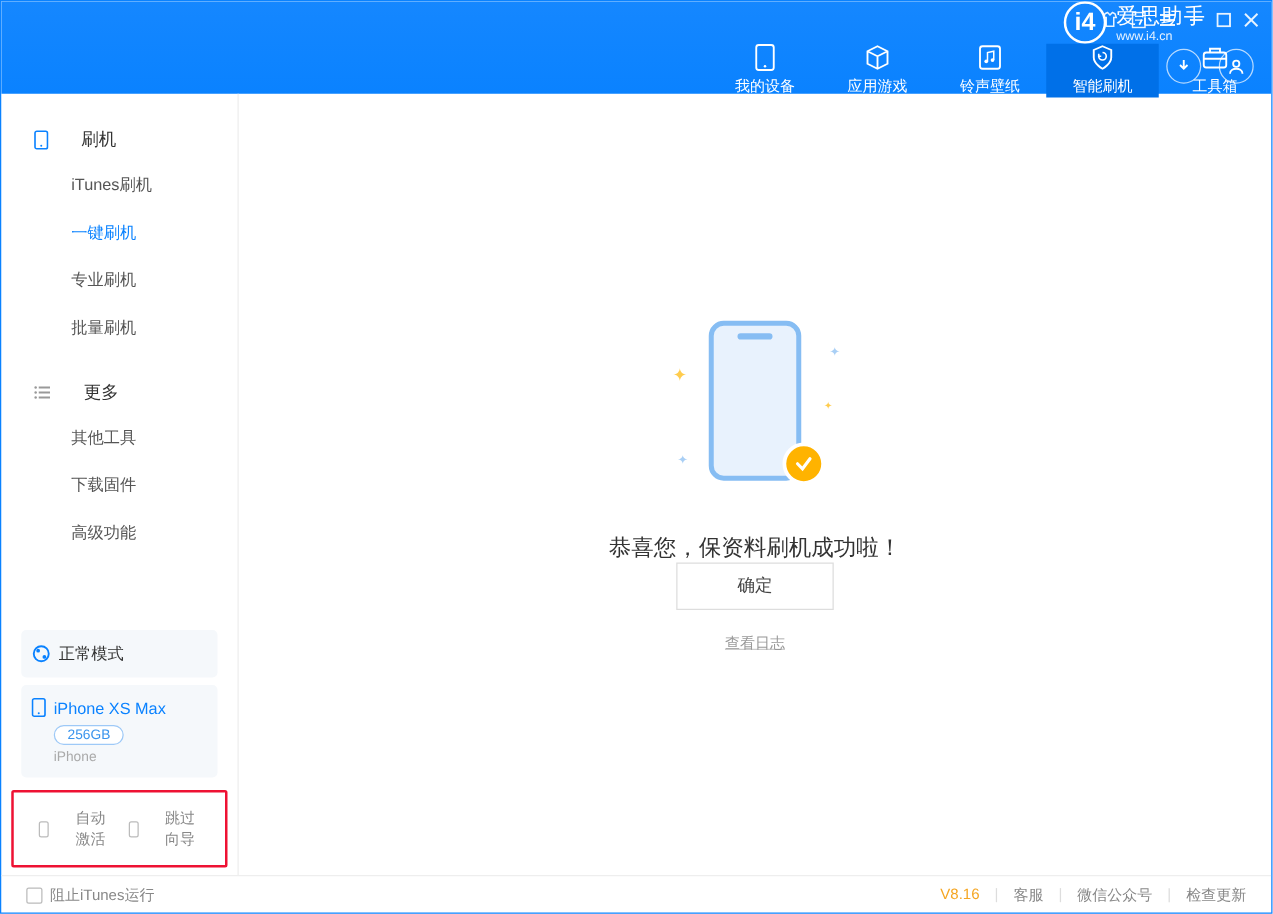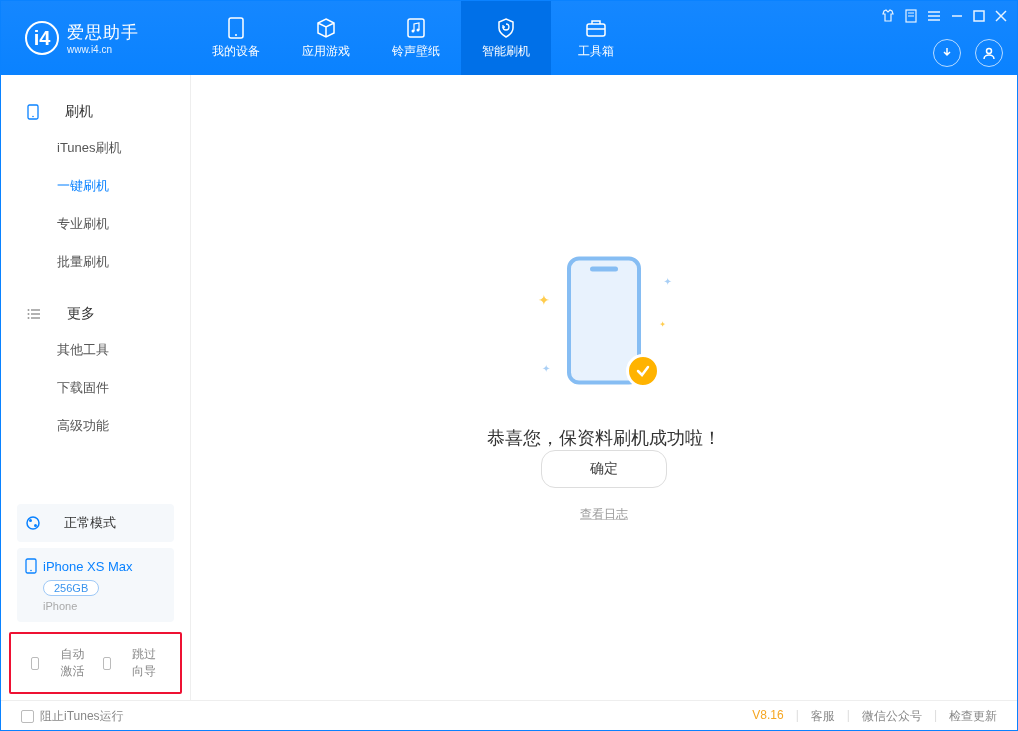--- a/index.html
+++ b/index.html
@@ -1,58 +1,58 @@
 <!DOCTYPE html>
 <html><head>
 <meta charset="utf-8">
 <style>
 * { margin: 0; padding: 0; box-sizing: border-box; font-family: "Microsoft YaHei", Arial, sans-serif; }
 body { background: #fff; width: 1018px; height: 731px; position: relative; border: 1px solid #0a82ff; }
-.header { height: 74px; background: linear-gradient(to bottom, #1587ff, #0a82ff); display: flex; align-items: center; color: #fff; }
+.header { height: 74px; background: linear-gradient(to bottom, #1587ff, #0a82ff); display: flex; align-items: flex-end; color: #fff; flex-direction: column; }
 .logo-area { width: 190px; display: flex; align-items: center; padding-left: 24px; }
 .logo-circle { width: 34px; height: 34px; border: 2.5px solid #fff; border-radius: 50%; display: flex; align-items: center; justify-content: center; font-weight: bold; font-size: 20px; color: #fff; margin-right: 8px; }
 .logo-text { display: flex; flex-direction: column; }
 .logo-title { font-size: 17px; font-weight: 400; letter-spacing: 1px; }
 .logo-sub { font-size: 10px; opacity: 0.9; }
 .nav-tabs { display: flex; height: 100%; }
 .nav-tab { width: 90px; display: flex; flex-direction: column; align-items: center; justify-content: center; color: #fff; font-size: 12px; cursor: pointer; height: 100%; gap: 4px; }
 .nav-tab.active { background: #0070e8; }
 .nav-icon { width: 22px; height: 22px; display: flex; align-items: center; justify-content: center; }
 .header-right { position: absolute; right: 10px; top: 8px; display: flex; gap: 10px; color: #fff; align-items: center; }
 .header-right-lower { position: absolute; right: 14px; top: 38px; display: flex; gap: 14px; align-items: center; }
 .win-btn { cursor: pointer; opacity: 0.9; }
 .circ-btn { width: 28px; height: 28px; border: 1.5px solid rgba(255,255,255,0.7); border-radius: 50%; display: flex; align-items: center; justify-content: center; cursor: pointer; }
 
 .body-area { display: flex; height: 625px; }
 .sidebar { width: 190px; border-right: 1px solid #eee; padding-top: 20px; display: flex; flex-direction: column; }
 .side-group-header { display: flex; align-items: center; padding: 8px 26px; font-size: 14px; color: #333; gap: 26px; font-weight: 500; }
 .side-item { padding: 10px 20px 10px 56px; font-size: 13px; color: #555; cursor: pointer; }
 .side-item.active { color: #0a82ff; }
 .side-spacer { flex: 1; }
-.side-status { margin: 6px 16px; padding: 10px 8px; background: #f5f8fb; border-radius: 4px; font-size: 13px; color: #333; display: flex; align-items: center; gap: 23px; }
+.side-status { margin: 6px 16px; padding: 10px 8px; background: #f5f8fb; border-radius: 4px; font-size: 13px; color: #333; display: flex; align-items: center; gap: 6px; }
 .side-device { margin: 0 16px 10px; padding: 10px 8px; background: #f5f8fb; border-radius: 4px; font-size: 13px; }
 .side-device .dname { color: #0a82ff; font-weight: 500; display: flex; align-items: center; gap: 6px; }
 .side-device .pill { display: inline-block; border: 1px solid #9ec9f7; color: #3a94ed; border-radius: 10px; padding: 1px 10px; font-size: 11px; margin-top: 6px; margin-left: 18px; background:#fff;}
 .side-device .dtype { color: #aaa; font-size: 11px; margin-top: 4px; margin-left: 18px; }
 .checkbox-row { display: flex; gap: 14px; padding: 12px 20px; border: 2px solid #e13; border-radius: 2px; margin: 0 8px 6px; }
 .checkbox-item { display: flex; align-items: center; gap: 21px; font-size: 12px; color: #888; cursor: pointer; }
 .chk { width: 13px; height: 13px; border: 1px solid #bbb; border-radius: 2px; }
 
 .main { flex: 1; display: flex; flex-direction: column; align-items: center; justify-content: center; }
 .success-illus { position: relative; width: 180px; height: 150px; margin-bottom: 24px; }
 .phone { position: absolute; left: 50%; top: 50%; transform: translate(-50%, -55%); width: 74px; height: 128px; border: 4px solid #86bdf3; border-radius: 12px; background: #e8f2fd; }
 .phone::before { content: ""; position: absolute; top: 6px; left: 50%; transform: translateX(-50%); width: 28px; height: 5px; background: #86bdf3; border-radius: 3px; }
 .check-badge { position: absolute; right: 34px; bottom: 14px; width: 34px; height: 34px; background: #ffb300; border: 3px solid #fff; border-radius: 50%; display: flex; align-items: center; justify-content: center; }
 .sparkle { position: absolute; color: #ffcc4d; font-size: 14px; }
 .sp1 { left: 24px; top: 40px; }
 .sp2 { left: 28px; bottom: 28px; font-size: 10px; color:#a9cff5;}
 .sp3 { right: 22px; top: 24px; font-size: 10px; color:#a9cff5;}
 .sp4 { right: 28px; top: 68px; font-size: 8px; }
 .success-msg { font-size: 18px; color: #333; }
-.ok-btn { border: 1px solid #ddd; background: #fff; padding: 9px 48px; font-size: 14px; color: #444; cursor: pointer; border-radius: 14px; margin-bottom: 18px; }
+.ok-btn { border: 1px solid #ddd; background: #fff; padding: 9px 48px; font-size: 14px; color: #444; cursor: pointer; border-radius: 0; margin-bottom: 18px; }
 .log-link { color: #999; font-size: 12px; cursor: pointer; text-decoration: underline; text-decoration-color: #ccc; }
 
 .statusbar { height: 31px; border-top: 1px solid #eee; display: flex; align-items: center; padding: 0 20px; font-size: 12px; color: #888; }
 .statusbar .left { display: flex; align-items: center; gap: 6px; }
 .statusbar .right { margin-left: auto; display: flex; align-items: flex-start; gap: 12px; }
 .statusbar .sep { color: #ddd; }
 .statusbar .lnk { cursor: pointer; }
 svg { display: block; }
 </style>
 </head>

